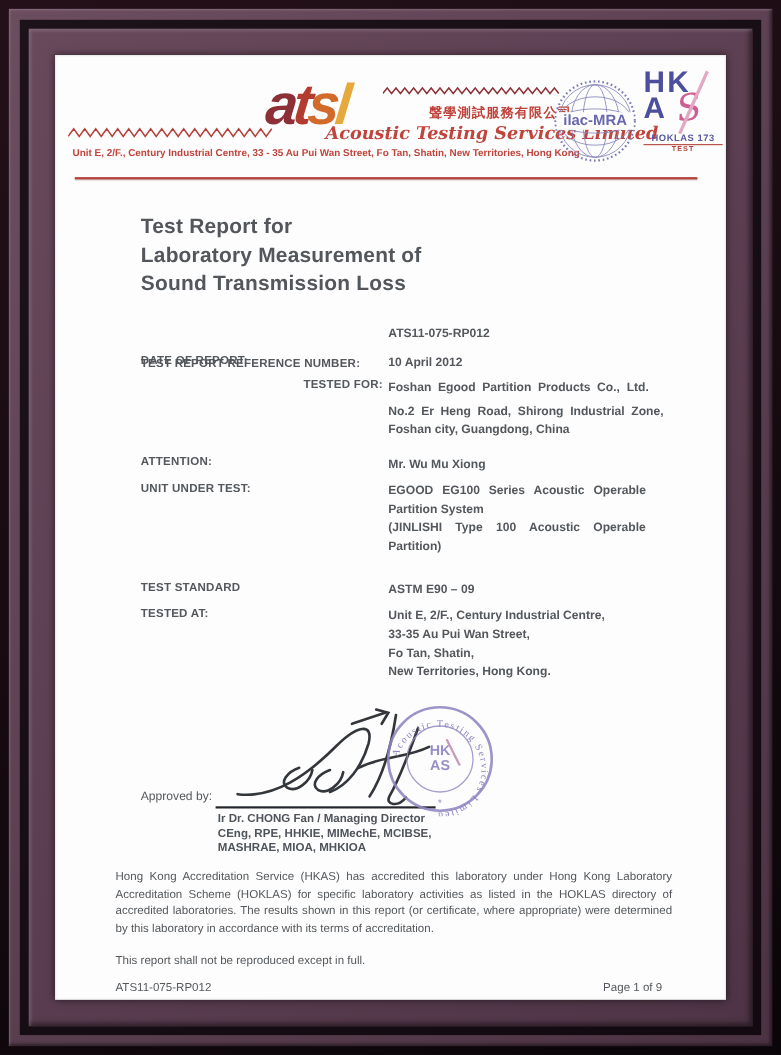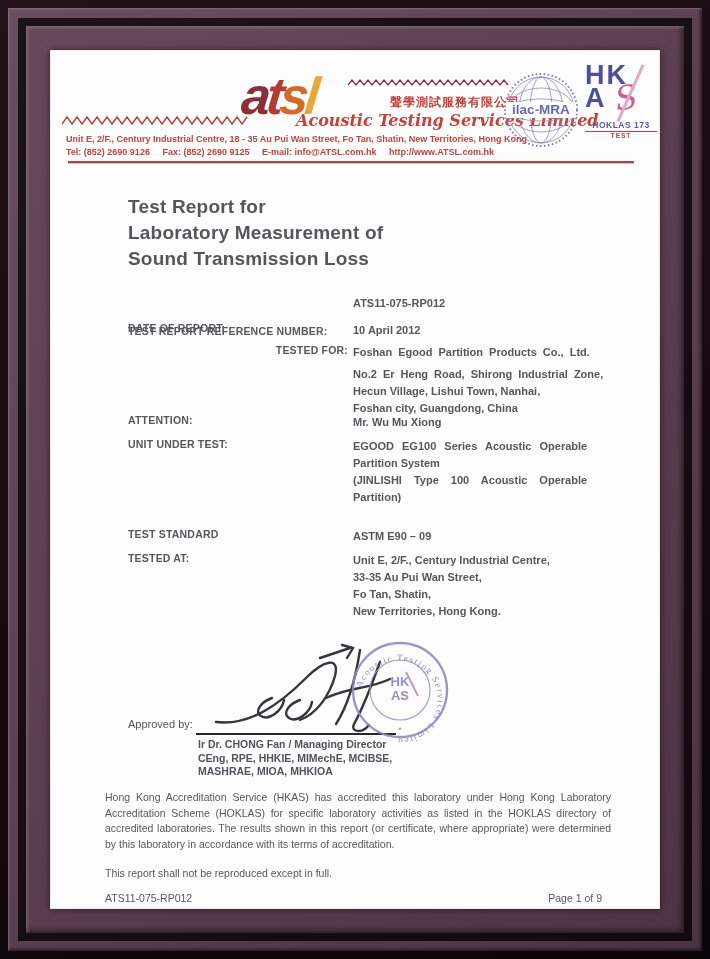--- a/index.html
+++ b/index.html
@@ -58,22 +58,21 @@
       </svg>
 
       <div class="atsl"><span class="c1">a</span><span class="c2">t</span><span class="c3">s</span><span class="c4">l</span></div>
 
       <svg class="abs" style="left:298px;top:24px;" width="165" height="18" viewBox="0 0 165 18">
         <path d="M0,11 l4,-5 l4,5 l4,-5 l4,5 l4,-5 l4,5 l4,-5 l4,5 l4,-5 l4,5 l4,-5 l4,5 l4,-5 l4,5 l4,-5 l4,5 l4,-5 l4,5 l4,-5 l4,5 l4,-5 l4,5 l4,-5 l4,5 l4,-5 l4,5 l4,-5 l4,5 l4,-5 l4,5 l4,-5 l4,5 l4,-5 l4,5 l4,-5 l4,5 l4,-5 l4,5 l4,-5 l4,5" fill="none" stroke="#8c2f36" stroke-width="1.3"></path>
       </svg>
 
       <div class="cjk">聲學測試服務有限公司</div>
       <div class="script">Acoustic Testing Services Limited</div>
-      <div class="addr addr1">Unit E, 2/F., Century Industrial Centre, 18 - 35 Au Pui Wan Street, Fo Tan, Shatin, New Territories, Hong Kong</div>
-      <div class="addr addr2">Tel: (852) 2690 9126     Fax: (852) 2690 9125     E-mail: info@ATSL.com.hk     http://www.ATSL.com.hk</div>
+      <div class="addr addr1">Unit E, 2/F., Century Industrial Centre, 33 - 35 Au Pui Wan Street, Fo Tan, Shatin, New Territories, Hong Kong</div>
       <div class="rule"></div>
 
       <svg class="abs" style="left:452px;top:21px;" width="78" height="78" viewBox="0 0 78 78">
         <circle cx="39" cy="39" r="36" fill="none" stroke="#7a7ab5" stroke-width="2" stroke-dasharray="1.5,2.5"></circle>
         <circle cx="39" cy="39" r="33" fill="none" stroke="#8a8abd" stroke-width=".8"></circle>
         <ellipse cx="39" cy="39" rx="33" ry="22" fill="none" stroke="#8a8abd" stroke-width=".8"></ellipse>
         <ellipse cx="39" cy="39" rx="33" ry="11" fill="none" stroke="#8a8abd" stroke-width=".8"></ellipse>
         <ellipse cx="39" cy="39" rx="22" ry="33" fill="none" stroke="#8a8abd" stroke-width=".8"></ellipse>
         <ellipse cx="39" cy="39" rx="11" ry="33" fill="none" stroke="#8a8abd" stroke-width=".8"></ellipse>
         <rect x="4" y="31" width="70" height="16" fill="#fdfdfd"></rect>
@@ -99,21 +98,20 @@
       <div class="val" style="top:245px;">ATS11-075-RP012</div>
 
       <div class="lbl" style="top:272px;">DATE OF REPORT:</div>
       <div class="val" style="top:272px;">10 April 2012</div>
 
       <div class="lbl" style="top:294px;text-align:right;">TESTED FOR:</div>
       <div class="val ws1" style="top:294px;">Foshan Egood Partition Products Co., Ltd.</div>
 
       <div class="val" style="top:316px;">
         <div class="ws1">No.2 Er Heng Road, Shirong Industrial Zone,</div>
-        <div>Hecun Village, Lishui Town, Nanhai,</div>
         <div>Foshan city, Guangdong, China</div>
       </div>
 
       <div class="lbl" style="top:364px;">ATTENTION:</div>
       <div class="val" style="top:364px;">Mr. Wu Mu Xiong</div>
 
       <div class="lbl" style="top:388px;">UNIT UNDER TEST:</div>
       <div class="val" style="top:388px;">
         <div class="ws2">EGOOD EG100 Series Acoustic Operable</div>
         <div>Partition System</div>

